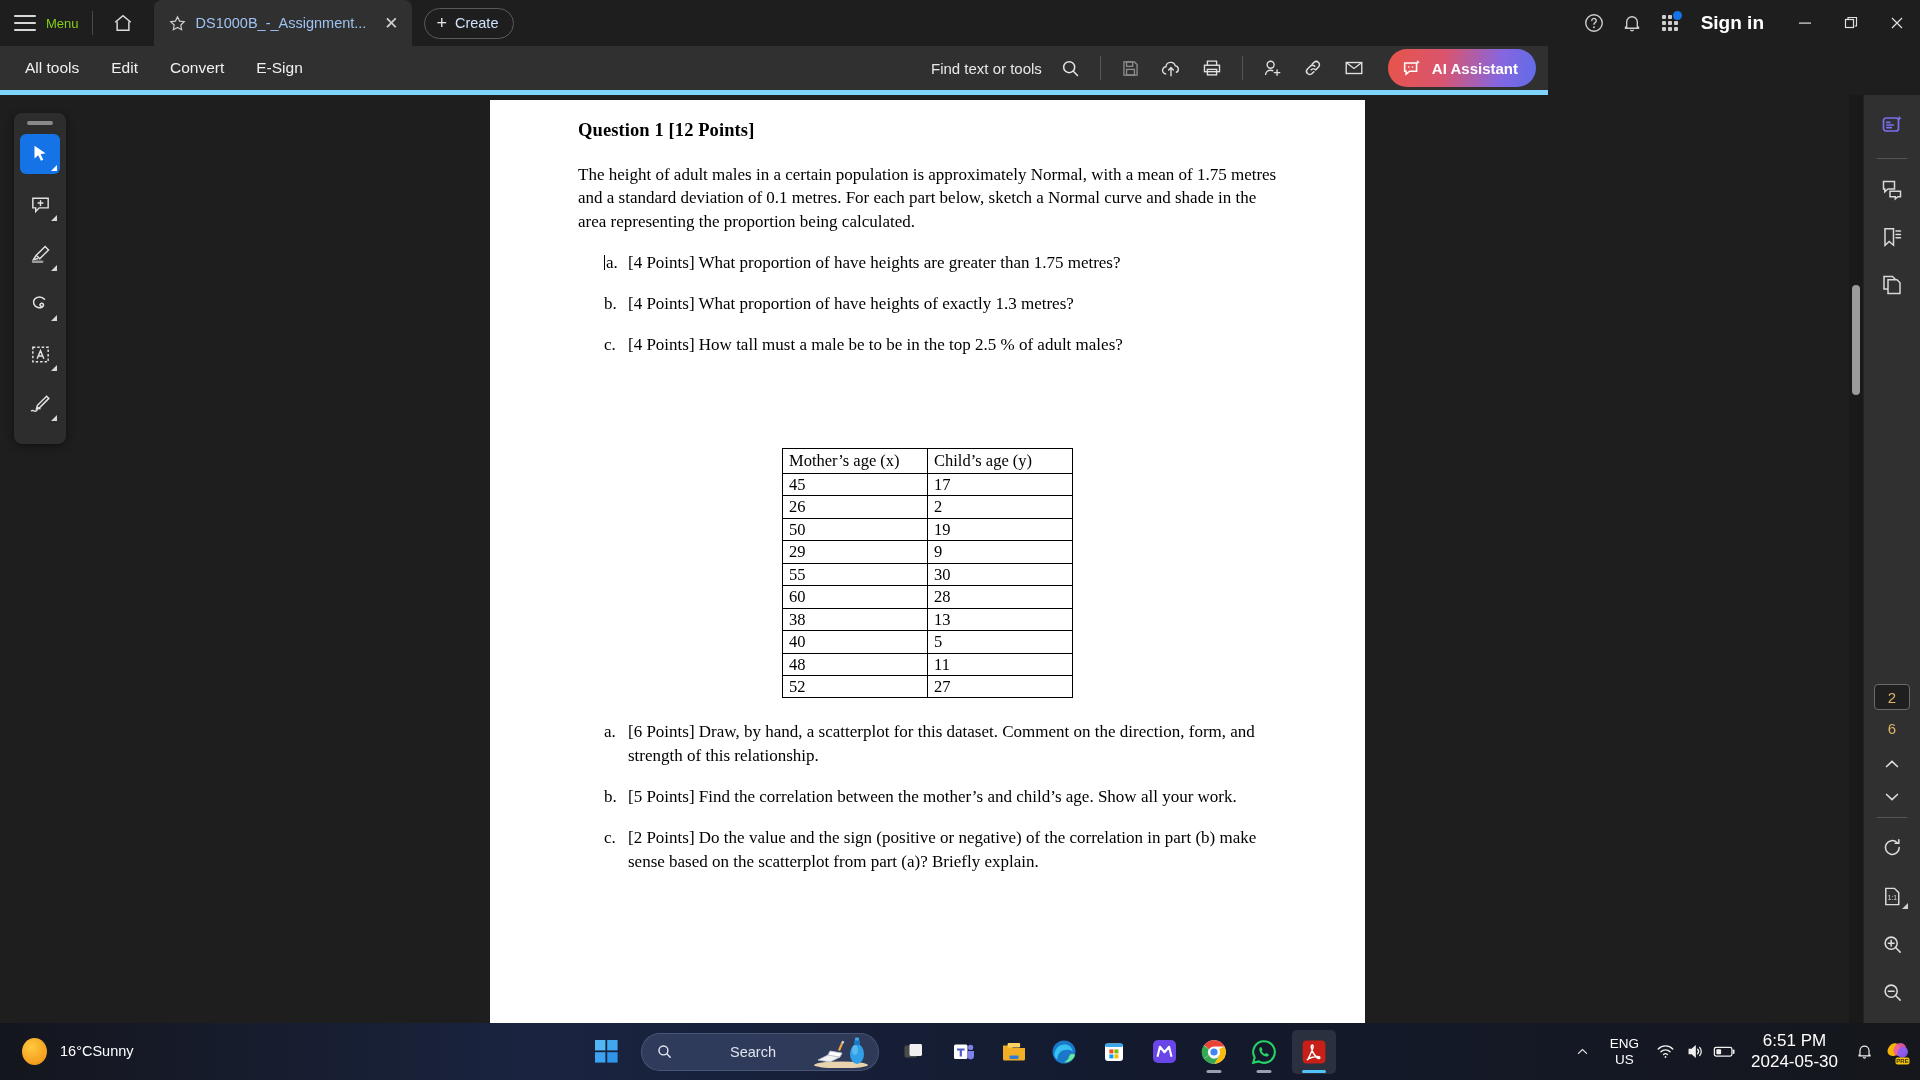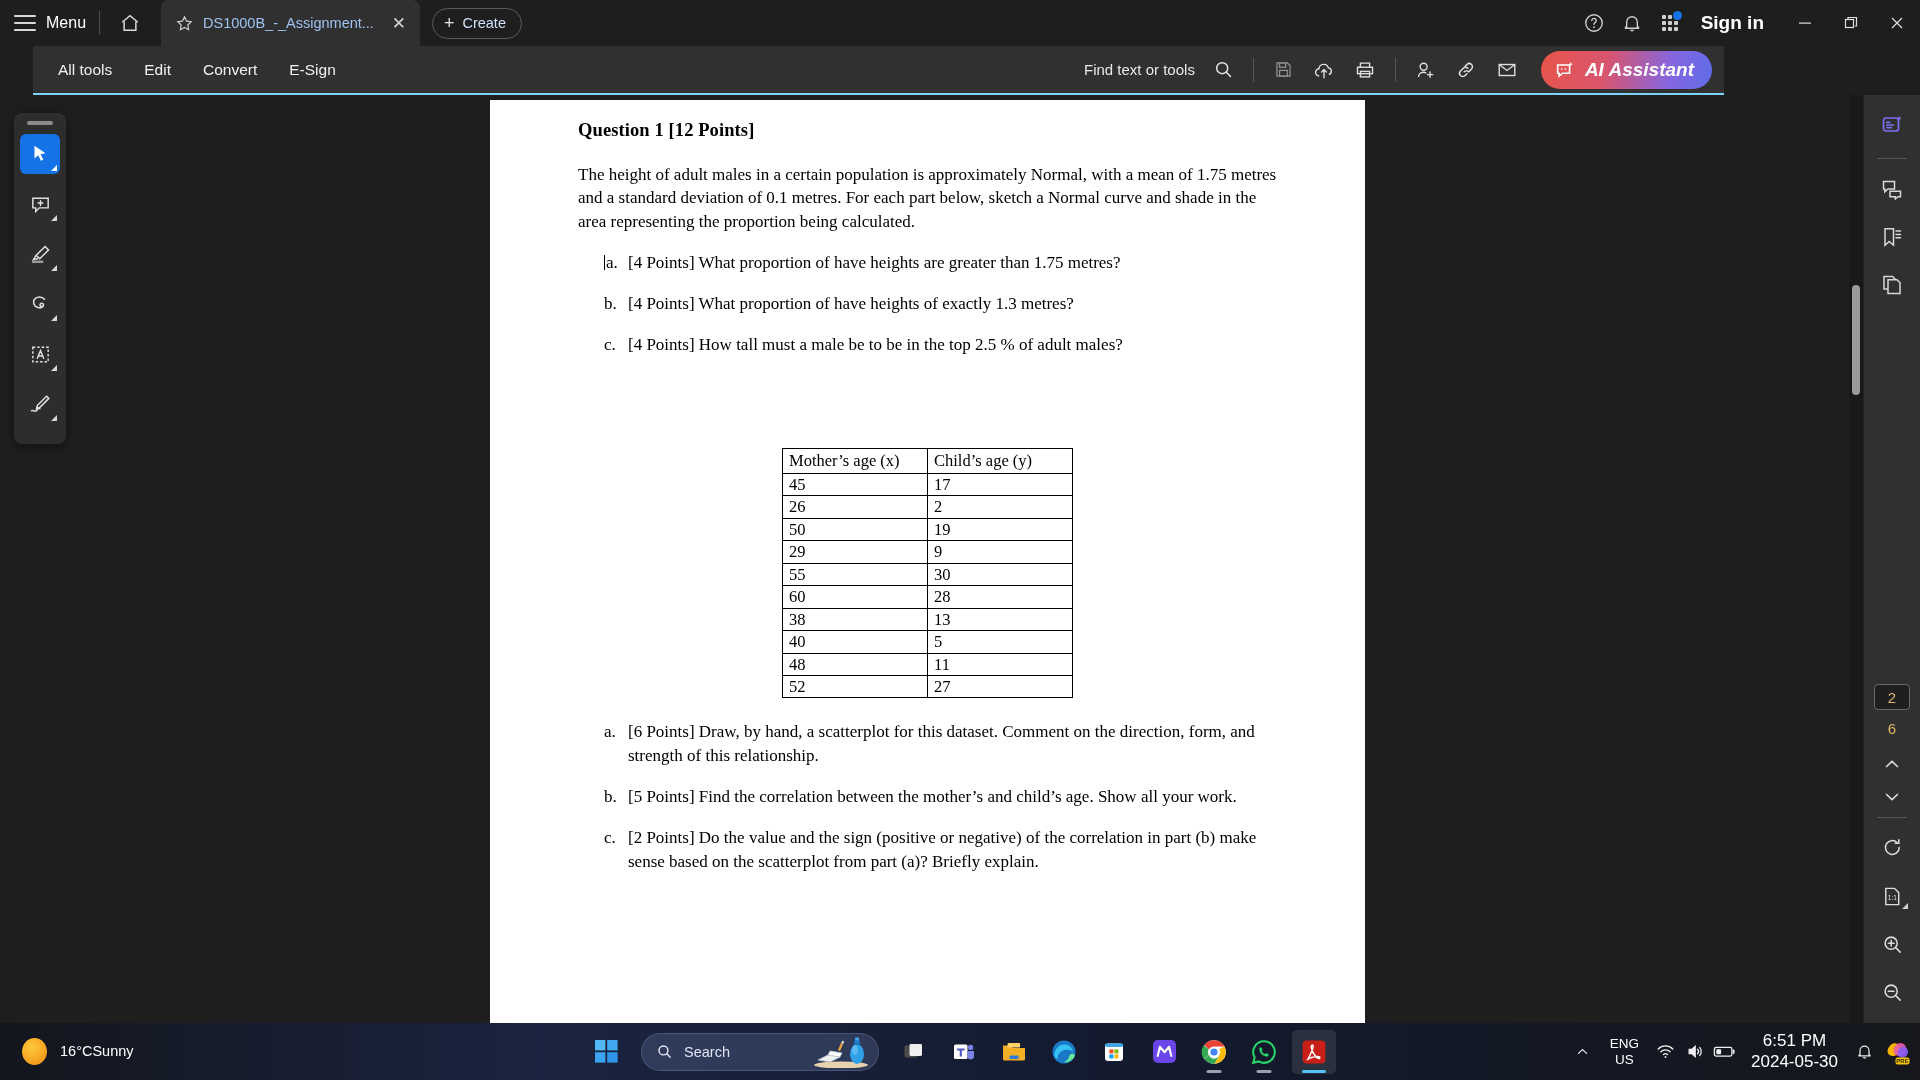--- a/index.html
+++ b/index.html
@@ -15,21 +15,21 @@
   #titlebar {
     position: absolute; top: 0; left: 0; width: 1920px; height: 46px;
     background: #1e1e1e; display: flex; align-items: center;
   }
   .hamburger {
     width: 22px; height: 16px; margin-left: 14px; margin-right: 10px;
     display: flex; flex-direction: column; justify-content: space-between;
     cursor: pointer;
   }
   .hamburger span { display: block; height: 2px; background: #d8d8d8; border-radius: 1px; }
-  #menu-label { color: #ffffff; font-size: 16px; cursor: pointer; }
+  #menu-label { color: #84cc16; font-size: 13px; cursor: pointer; }
   .tb-sep { width: 1px; height: 24px; background: #4a4a4a; margin: 0 13px; }
   .home-btn {
     width: 34px; height: 34px; display: flex; align-items: center; justify-content: center;
     cursor: pointer; border-radius: 4px;
   }
   #tab-doc {
     margin-left: 14px; height: 46px; min-width: 238px;
     background: #303030; border-radius: 8px 8px 0 0;
     display: flex; align-items: center; padding: 0 8px 0 14px; cursor: pointer;
   }
@@ -64,44 +64,43 @@
     width: 46px; height: 46px; display: flex; align-items: center; justify-content: center;
     cursor: pointer; color: #e0e0e0;
   }
   .apps-dot {
     position: absolute; top: 7px; right: 7px; width: 9px; height: 9px;
     border-radius: 50%; background: #1473e6;
   }
 
   
   #toolbar {
-    position: absolute; top: 46px; left: 0; width: 1691px; height: 49px;
+    position: absolute; top: 46px; left: 0; width: 1548px; height: 49px;
     background: #303030; display: flex; align-items: center;
-    border-bottom: 2px solid #7dd3fc;
-    margin-left: 33px;
+    border-bottom: 5px solid #7dd3fc;
   }
   .menu-item {
     color: #f0f0f0; font-size: 15.5px; padding: 6px 13px; margin-left: 6px;
     cursor: pointer; border-radius: 4px; white-space: nowrap;
   }
   .menu-item:first-child { margin-left: 12px; }
   #toolbar-right { margin-left: auto; display: flex; align-items: center; padding-right: 12px; }
   #find-label { color: #e8e8e8; font-size: 15px; margin-right: 8px; cursor: pointer; }
   .tool-icon {
     width: 41px; height: 38px; display: flex; align-items: center; justify-content: center;
     cursor: pointer; border-radius: 4px;
   }
   .tb-div { width: 1px; height: 24px; background: #555; margin: 0 9px; }
   #ai-assistant {
     margin-left: 13px; height: 38px; padding: 0 18px 0 13px;
     border-radius: 19px;
     background: linear-gradient(100deg, #e8544a 0%, #d9556e 38%, #8566e0 75%, #5f6ce8 100%);
     display: flex; align-items: center; gap: 9px; cursor: pointer;
   }
-  #ai-assistant-label { color: #fff; font-size: 19px; font-weight: 600; white-space: nowrap; font-style: italic; }
+  #ai-assistant-label { color: #fff; font-size: 15px; font-weight: 600; white-space: nowrap; }
 
   
   #left-rail {
     position: absolute; top: 113px; left: 14px; width: 52px;
     background: #2d2d2d; border-radius: 8px; padding: 8px 0 10px 0;
     display: flex; flex-direction: column; align-items: center;
     box-shadow: 0 2px 8px rgba(0,0,0,.45);
   }
   #rail-grip { width: 26px; height: 4px; border-radius: 2px; background: #8a8a8a; margin-bottom: 9px; }
   .rail-tool {
@@ -220,21 +219,21 @@
     display: flex; align-items: center; gap: 6px;
   }
   #start-btn {
     width: 44px; height: 44px; display: flex; align-items: center; justify-content: center;
     cursor: pointer; border-radius: 5px;
   }
   #search-pill {
     width: 238px; height: 38px; border-radius: 19px;
     background: rgba(80,95,135,.42); border: 1px solid rgba(150,165,200,.25);
     display: flex; align-items: center; padding-left: 14px; cursor: text;
-    position: relative; overflow: hidden; margin: 8px 7px;
+    position: relative; overflow: hidden; margin: 8px 7px; gap: 46px;
   }
   #search-placeholder { color: #dfe4ef; font-size: 14.5px; margin-left: 11px; }
   #search-illus { position: absolute; right: 8px; bottom: 2px; }
   .tb-app {
     width: 44px; height: 44px; display: flex; align-items: center; justify-content: center;
     cursor: pointer; border-radius: 5px; position: relative;
   }
   .tb-app.running-active { background: rgba(255,255,255,.10); }
   .run-dot {
     position: absolute; bottom: 1px; left: 50%; transform: translateX(-50%);

